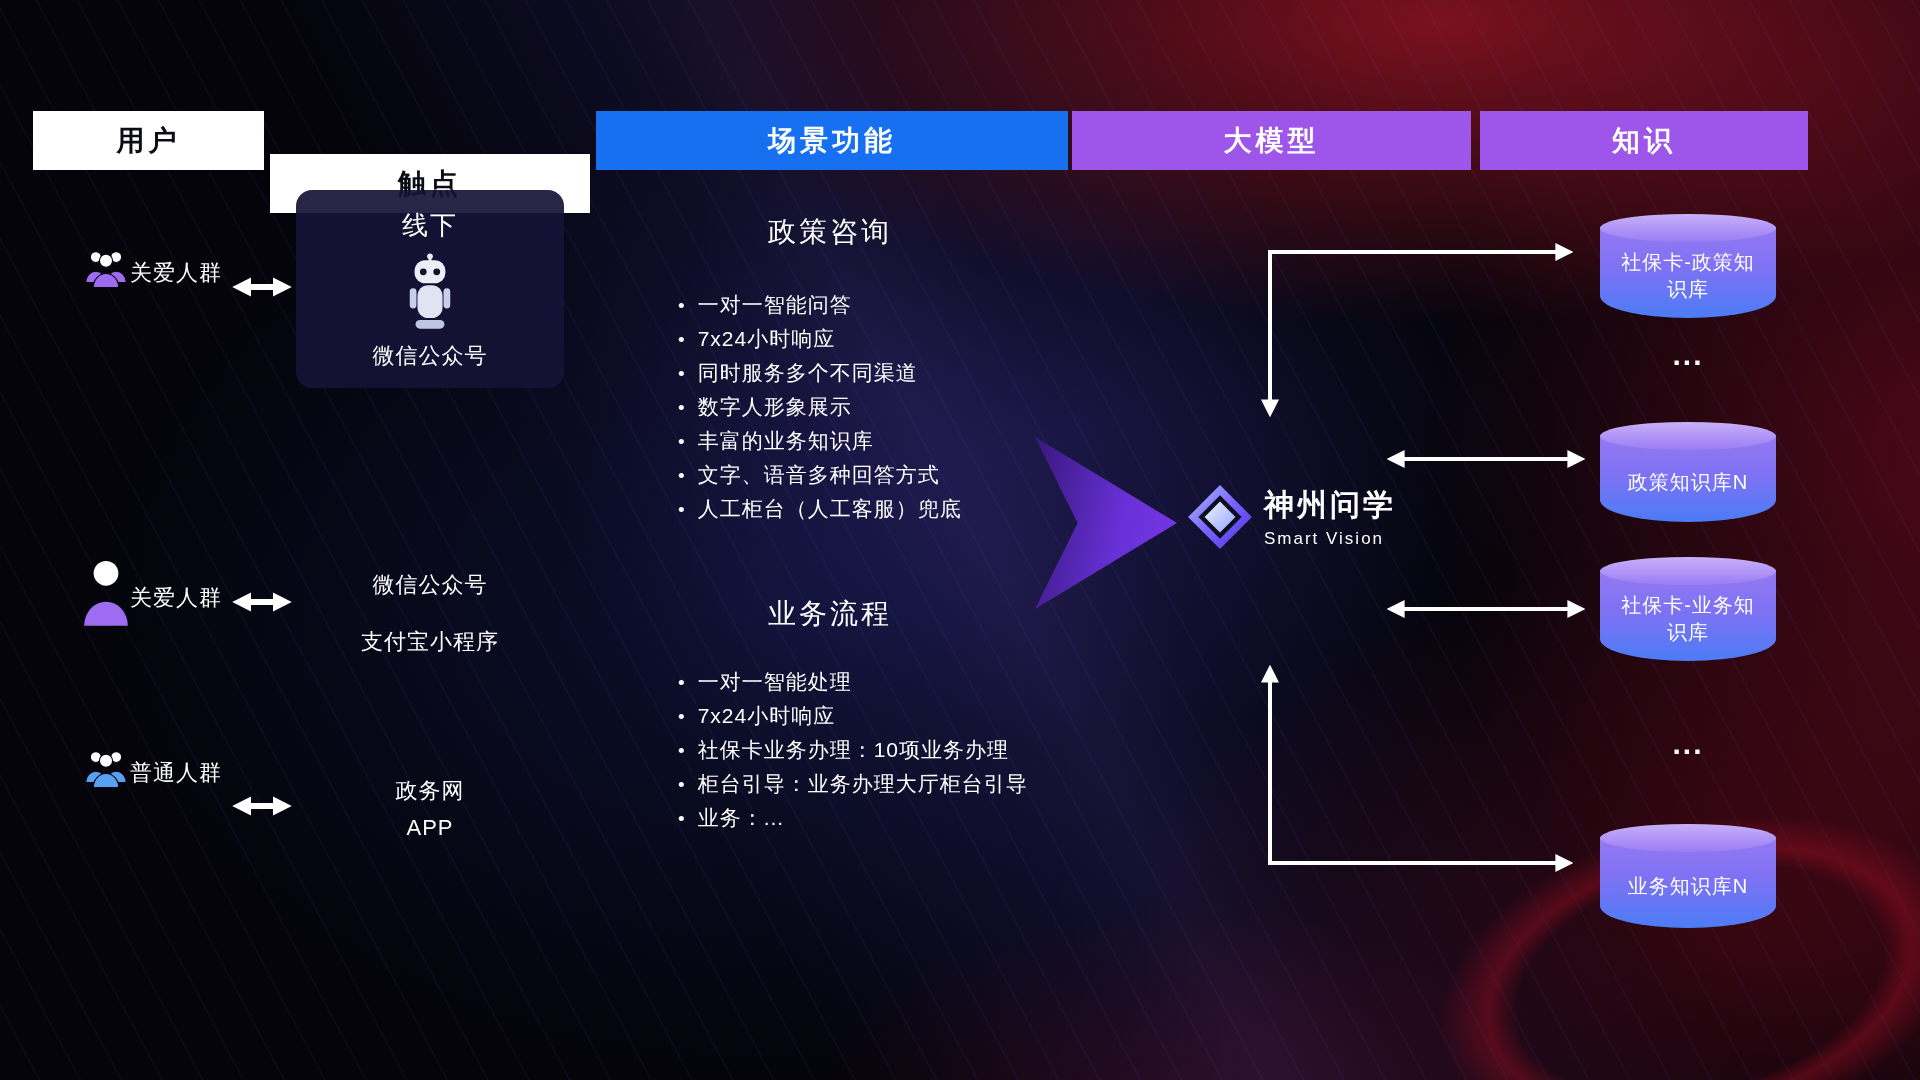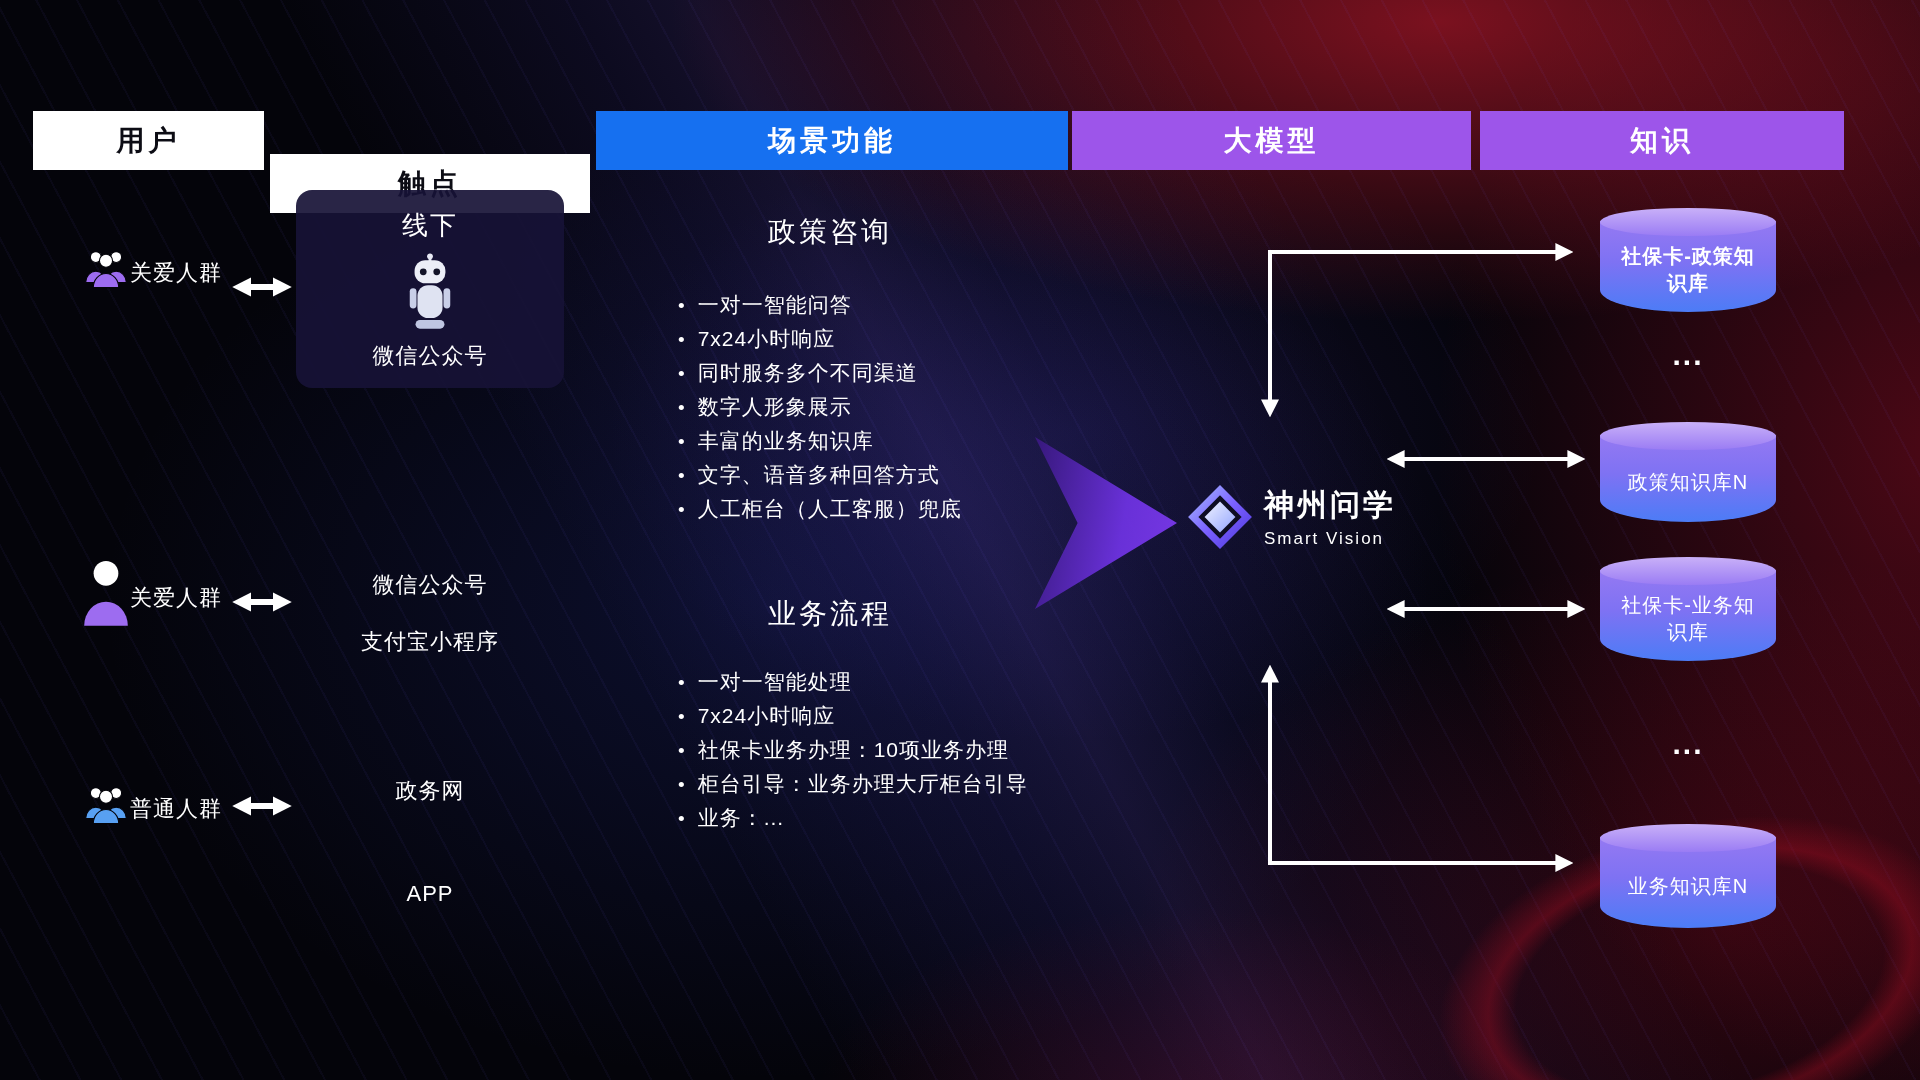--- a/index.html
+++ b/index.html
@@ -36,44 +36,44 @@
   
   .hdr {
     position:absolute; top:111px; height:59px;
     display:flex; align-items:center; justify-content:center;
     font-size:28px; font-weight:bold; letter-spacing:4px;
   }
   .hdr-users  { left:33px;   width:231px; background:#ffffff; color:#0c0c14; }
   .hdr-touch  { left:270px;  width:320px; background:#ffffff; color:#0c0c14;margin-top:43px; }
   .hdr-scen   { left:596px;  width:472px; background:#1670f0; color:#fff; }
   .hdr-model  { left:1072px; width:399px; background:#9d55ea; color:#fff; }
-  .hdr-know   { left:1480px; width:364px; background:#9d55ea; color:#fff; }
+  .hdr-know   { left:1480px; width:328px; background:#9d55ea; color:#fff; }
 
   
   .user-block { position:absolute; width:140px; display:flex; flex-direction:row; align-items:center; }
   .ub1 { left:82px;  top:212px; }
   .ub2 { left:82px;  top:546px; }
-  .ub3 { left:82px;  top:748px; }
+  .ub3 { left:82px;  top:712px; }
   .user-label { margin-top:10px; font-size:22px; color:#fff; letter-spacing:1px; white-space:nowrap; }
 
   
   .offline-card {
     position:absolute; left:296px; top:190px; width:268px; height:198px;
     background:rgba(23,18,54,0.92); border-radius:16px;
     display:flex; flex-direction:column; align-items:center;text-align:center;
   }
   .tp-title { margin-top:18px; font-size:26px; letter-spacing:2px; }
   .tp-sub   { margin-top:8px;  font-size:22px; letter-spacing:1px; }
   .robot    { margin-top:8px; }
   .online-title { position:absolute; left:296px; top:424px; width:268px; text-align:center; font-size:26px; letter-spacing:2px; }
   .tp-item  { position:absolute; left:296px; width:268px; text-align:center; font-size:22px; letter-spacing:1px; }
   .tp-wechat { top:570px; }
   .tp-alipay { top:627px; }
   .tp-gov    { top:776px; }
-  .tp-app    { top:881px; }
+  .tp-app    { top:815px; }
 
   
   .scen-title { position:absolute; left:640px; width:380px; text-align:center; font-size:28px; letter-spacing:3px; }
   .st1 { top:213px;text-align:center; }
   .st2 { top:595px; }
   .scen-list { position:absolute; left:678px; list-style:none; }
   .sl1 { top:288px; }
   .sl2 { top:665px; }
   .scen-list li { font-size:21px; line-height:33px; letter-spacing:1px; white-space:nowrap; }
   .scen-list li::before { content:"•"; margin-right:12px; font-size:19px; }
@@ -100,21 +100,21 @@
   }
   .cyl .cap {
     position:absolute; left:0; right:0; top:0; height:28px; border-radius:50%;
     background:linear-gradient(180deg,#c9b0f8,#9a7cf4);
   }
   .cyl .label {
     position:absolute; left:12px; right:12px; top:24px; bottom:4px;
     display:flex; align-items:center; justify-content:center;
     text-align:center; font-size:20px; line-height:1.35; color:#fff; letter-spacing:1px;
   }
-  .cyl1 { top:208px; height:104px;font-weight:bold; }
+  .cyl1 { top:214px; height:104px; }
   .cyl2 { top:422px; height:100px; }
   .cyl3 { top:557px; height:104px; }
   .cyl4 { top:824px; height:104px; }
   .dots { position:absolute; left:1600px; width:176px; text-align:center; font-size:30px; font-weight:bold; letter-spacing:2px; }
   .dots1 { top:338px; }
   .dots2 { top:727px; }
 
   .overlay { position:absolute; left:0; top:0; pointer-events:none; }
 </style>
 </head>

